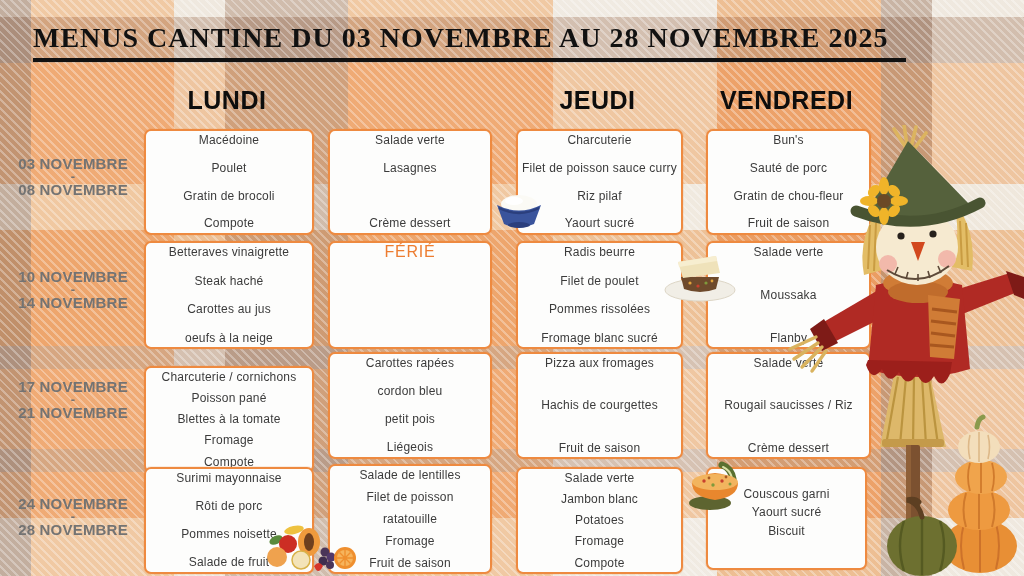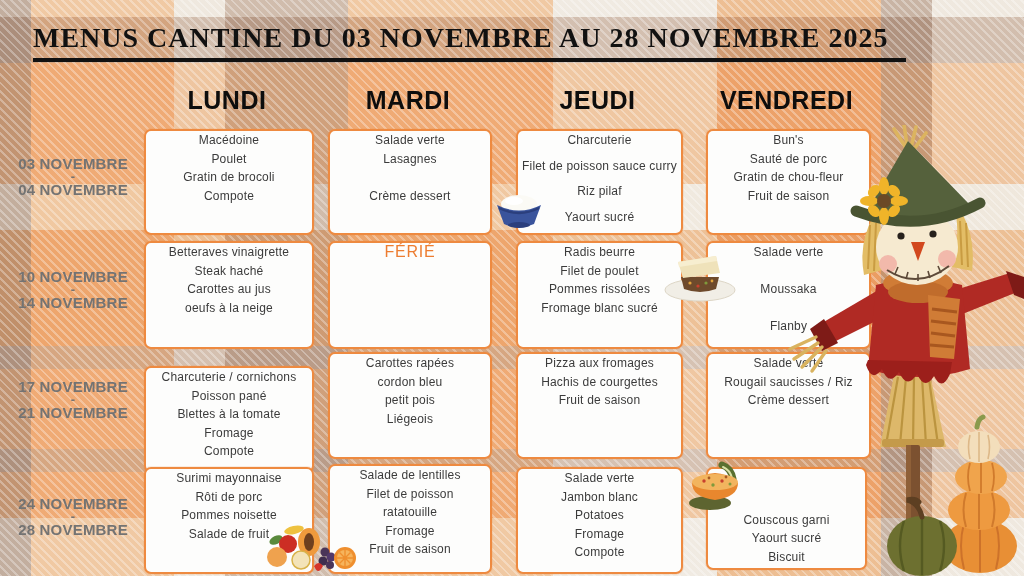--- a/index.html
+++ b/index.html
@@ -43,46 +43,45 @@
   .day-header{position:absolute;top:86px;z-index:20;text-align:center;
     font-size:25px;font-weight:bold;letter-spacing:.5px;color:#0d0d0d;}
 
   .week-label{position:absolute;left:6px;width:134px;z-index:20;text-align:center;
     font-weight:bold;color:#737373;}
   .week-label .d{font-size:15px;line-height:17px;letter-spacing:.2px;}
   .week-label .sep{font-size:13px;line-height:9px;}
 
   .card{position:absolute;z-index:10;background:#fdfdfc;
     border:2px solid #ee8a40;border-radius:7px;
-    display:flex;flex-direction:column;justify-content:flex-start;align-items:center;
+    display:flex;flex-direction:column;justify-content:space-between;align-items:center;
     box-shadow:0 0 0 1px rgba(238,138,64,.15);}
   .menu-line{font-size:12px;line-height:18.5px;min-height:18.5px;color:#3b3b3b;
     letter-spacing:.2px;white-space:nowrap;text-align:center;}
   .menu-line.ferie{color:#ed7d31;font-weight:normal;font-size:16px;letter-spacing:.8px;}
 
   .icon-abs{position:absolute;z-index:30;pointer-events:none;}
 </style>
 </head>
 <body>
 
 <div id="screen">
   <div class="plaid"></div>
   <div class="hatch"></div>
 
   <div class="page-title">MENUS CANTINE DU 03 NOVEMBRE AU 28 NOVEMBRE 2025</div>
 
   <div class="day-header" style="left:124px;width:206px;">LUNDI</div>
-  <div class="day-header" style="left:308px;width:200px;">MARDI</div>
   <div class="day-header" style="left:496px;width:203px;">JEUDI</div>
   <div class="day-header" style="left:686px;width:201px;">VENDREDI</div>
 
   <div class="week-label" style="top:155px;">
     <div class="d">03 NOVEMBRE</div>
     <div class="sep">-</div>
-    <div class="d">04 NOVEMBRE</div>
+    <div class="d">08 NOVEMBRE</div>
   </div>
   <div class="week-label" style="top:268px;">
     <div class="d">10 NOVEMBRE</div>
     <div class="sep">-</div>
     <div class="d">14 NOVEMBRE</div>
   </div>
   <div class="week-label" style="top:378px;">
     <div class="d">17 NOVEMBRE</div>
     <div class="sep">-</div>
     <div class="d">21 NOVEMBRE</div>
@@ -178,21 +177,21 @@
     <div class="menu-line">Fromage</div>
     <div class="menu-line">Fruit de saison</div>
   </div>
   <div class="card" style="left:516px;top:467px;width:163px;height:103px;">
     <div class="menu-line">Salade verte</div>
     <div class="menu-line">Jambon blanc</div>
     <div class="menu-line">Potatoes</div>
     <div class="menu-line">Fromage</div>
     <div class="menu-line">Compote</div>
   </div>
-  <div class="card" style="left:706px;top:467px;width:161px;height:103px;justify-content:flex-end;padding-bottom:2px;box-sizing:border-box;">
+  <div class="card" style="left:706px;top:467px;width:161px;height:103px;justify-content:flex-end;padding-bottom:28px;box-sizing:border-box;">
     <div class="menu-line">Couscous garni</div>
     <div class="menu-line">Yaourt sucré</div>
     <div class="menu-line">Biscuit</div>
   </div>
 
   <svg class="icon-abs" style="left:492px;top:191px;width:54px;height:38px;" viewBox="0 0 54 38">
     <ellipse cx="27" cy="13" rx="18" ry="9" fill="#fbfaf5"></ellipse>
     <ellipse cx="22" cy="10" rx="9" ry="4" fill="#ffffff"></ellipse>
     <path d="M5,14 Q27,25 49,14 L42,33 Q27,40 12,33 Z" fill="#3a549c"></path>
     <path d="M7,17 Q27,27 47,17" stroke="#2b3f7d" stroke-width="2.5" fill="none"></path>

